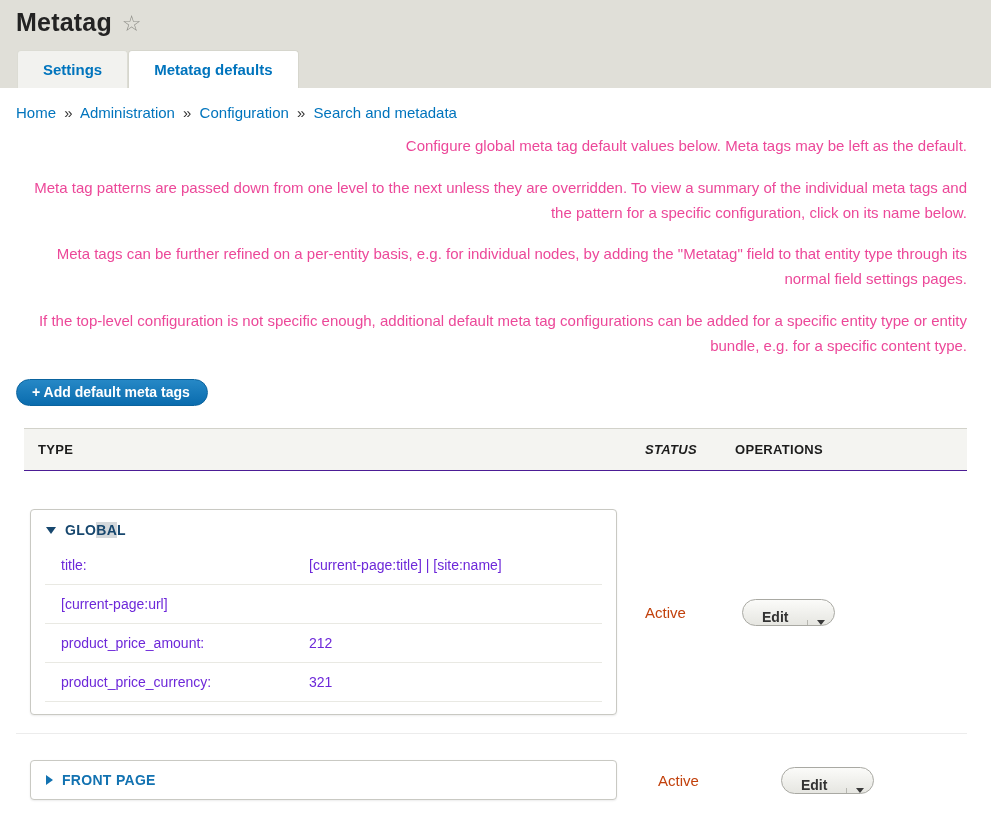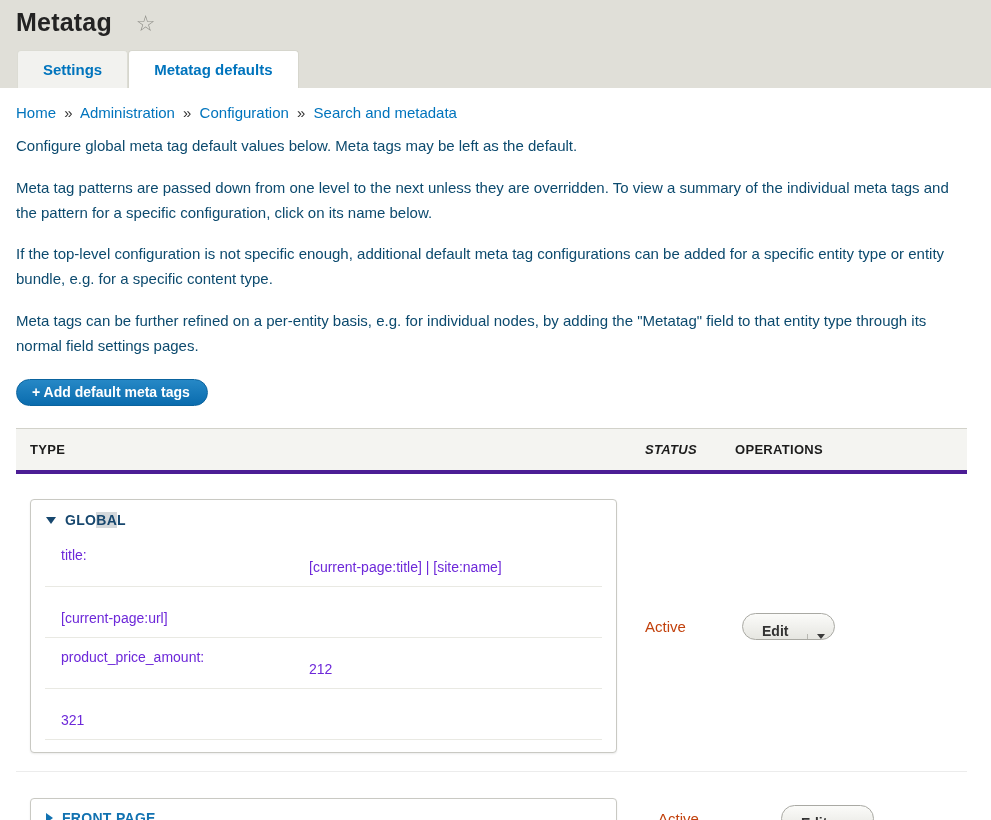--- a/index.html
+++ b/index.html
@@ -9,21 +9,21 @@
     font-size: 15px;
     color: #262626;
     background: #ffffff;
   }
 
   
   .top-bar {
     background: #e0dfd8;
     padding: 8px 16px 0 16px;
   }
-  .page-title-row { display: flex; align-items: center; gap: 24px; }
+  .page-title-row { display: flex; align-items: center; gap: 10px; }
   .page-title {
     font-size: 25px;
     font-weight: bold;
     color: #232323;
     letter-spacing: 0.2px;
   }
   .fav-star {
     font-size: 22px;
     color: #8f8f89;
     line-height: 1;
@@ -57,21 +57,21 @@
     margin-left: 1px;
   }
 
   
   .content { padding: 16px 24px 0 16px; background: #fff; }
 
   .breadcrumb { margin-bottom: 13px; font-size: 15px; color: #333; }
   .breadcrumb a { color: #0074bd; text-decoration: none; cursor: pointer; }
   .breadcrumb .sep { color: #333; margin: 0 4px; }
 
-  .intro p { margin: 0 0 17px 0; line-height: 1.65; color: #0c4a6e; max-width: 952px; }
+  .intro p { margin: 0 0 17px 0; line-height: 1.65; color: #ec4899; max-width: 952px; text-align: right; }
 
   .add-btn {
     display: inline-block;
     margin: 4px 0 12px 0;
     padding: 4px 17px 5px 15px;
     background: linear-gradient(#2688c6, #0a6cae);
     border: 1px solid #0a639e;
     border-radius: 20px;
     color: #ffffff;
     font-size: 14px;
@@ -79,36 +79,37 @@
     cursor: pointer;
     font-family: inherit;
   }
 
   
   .meta-table { margin-top: 10px; }
   .thead {
     display: flex;
     background: #f4f4f1;
     border-top: 1px solid #d2d2ca;
-    border-bottom: 4px solid #4c1d95;
+    border-bottom: 1px solid #4c1d95;
     padding: 13px 0;
     font-size: 13px;
     font-weight: bold;
     color: #1c1c1c;
     letter-spacing: 0.3px;
+    margin-left: 8px;
   }
   .col-type { flex: 1; padding-left: 14px; }
   .col-status { width: 90px; font-style: italic; }
   .col-ops { width: 232px; }
 
   .trow {
     display: flex;
     align-items: center;
   }
-  .trow.expanded { padding: 25px 0 18px 0; align-items: center; }
+  .trow.expanded { padding: 38px 0 18px 0; align-items: center; }
   .trow.collapsed { padding: 26px 0 22px 0; gap: 41px; }
   
   .divider { border-bottom: 1px solid #ececec; }
 
   .cell-type { flex: 1; padding-left: 14px; }
   .cell-status { width: 90px; font-size: 15px; color: #c2410c; }
   .cell-ops { width: 232px; }
 
   
   .panel {
@@ -149,21 +150,21 @@
   .panel-fields { padding: 2px 0 12px 0; }
   .field-row {
     display: flex;
     margin: 0 14px;
     padding: 11px 0 11px 16px;
     border-bottom: 1px solid #e9e9e3;
     font-size: 14px;
     color: #6d28d9;
   }
   .field-label { width: 248px; }
-  .field-value { flex: 1; margin-top: 12px; }
+  .field-value { flex: 1; }
 
   
   .btn-group {
     display: inline-flex;
     align-items: flex-end;
     margin-left: 7px;
     border: 1px solid #a9a9a3;
     border-radius: 15px;
     overflow: hidden;
     background: linear-gradient(#fbfbf9, #e6e6e1);
@@ -218,22 +219,22 @@
     <a>Administration</a>
     <span class="sep">»</span>
     <a>Configuration</a>
     <span class="sep">»</span>
     <a>Search and metadata</a>
   </div>
 
   <div class="intro">
     <p>Configure global meta tag default values below. Meta tags may be left as the default.</p>
     <p>Meta tag patterns are passed down from one level to the next unless they are overridden. To view a summary of the individual meta tags and the pattern for a specific configuration, click on its name below.</p>
+    <p>Meta tags can be further refined on a per-entity basis, e.g. for individual nodes, by adding the "Metatag" field to that entity type through its normal field settings pages.</p>
     <p>If the top-level configuration is not specific enough, additional default meta tag configurations can be added for a specific entity type or entity bundle, e.g. for a specific content type.</p>
-    <p>Meta tags can be further refined on a per-entity basis, e.g. for individual nodes, by adding the "Metatag" field to that entity type through its normal field settings pages.</p>
   </div>
 
   <button class="add-btn">+ Add default meta tags</button>
 
   
   <div class="meta-table">
 
     <div class="thead">
       <div class="col-type">TYPE</div>
       <div class="col-status">STATUS</div>
@@ -253,20 +254,21 @@
               <span class="field-value">[current-page:title] | [site:name]</span>
             </div>
             <div class="field-row">
               <span class="field-value">[current-page:url]</span>
             </div>
             <div class="field-row">
               <span class="field-label">product_price_amount:</span>
               <span class="field-value">212</span>
             </div>
             <div class="field-row">
+              <span class="field-label">product_price_currency:</span>
               <span class="field-value">321</span>
             </div>
           </div>
         </div>
       </div>
       <div class="cell-status">Active</div>
       <div class="cell-ops">
         <span class="btn-group">
           <button class="btn-edit">Edit</button>
           <button class="btn-caret">

